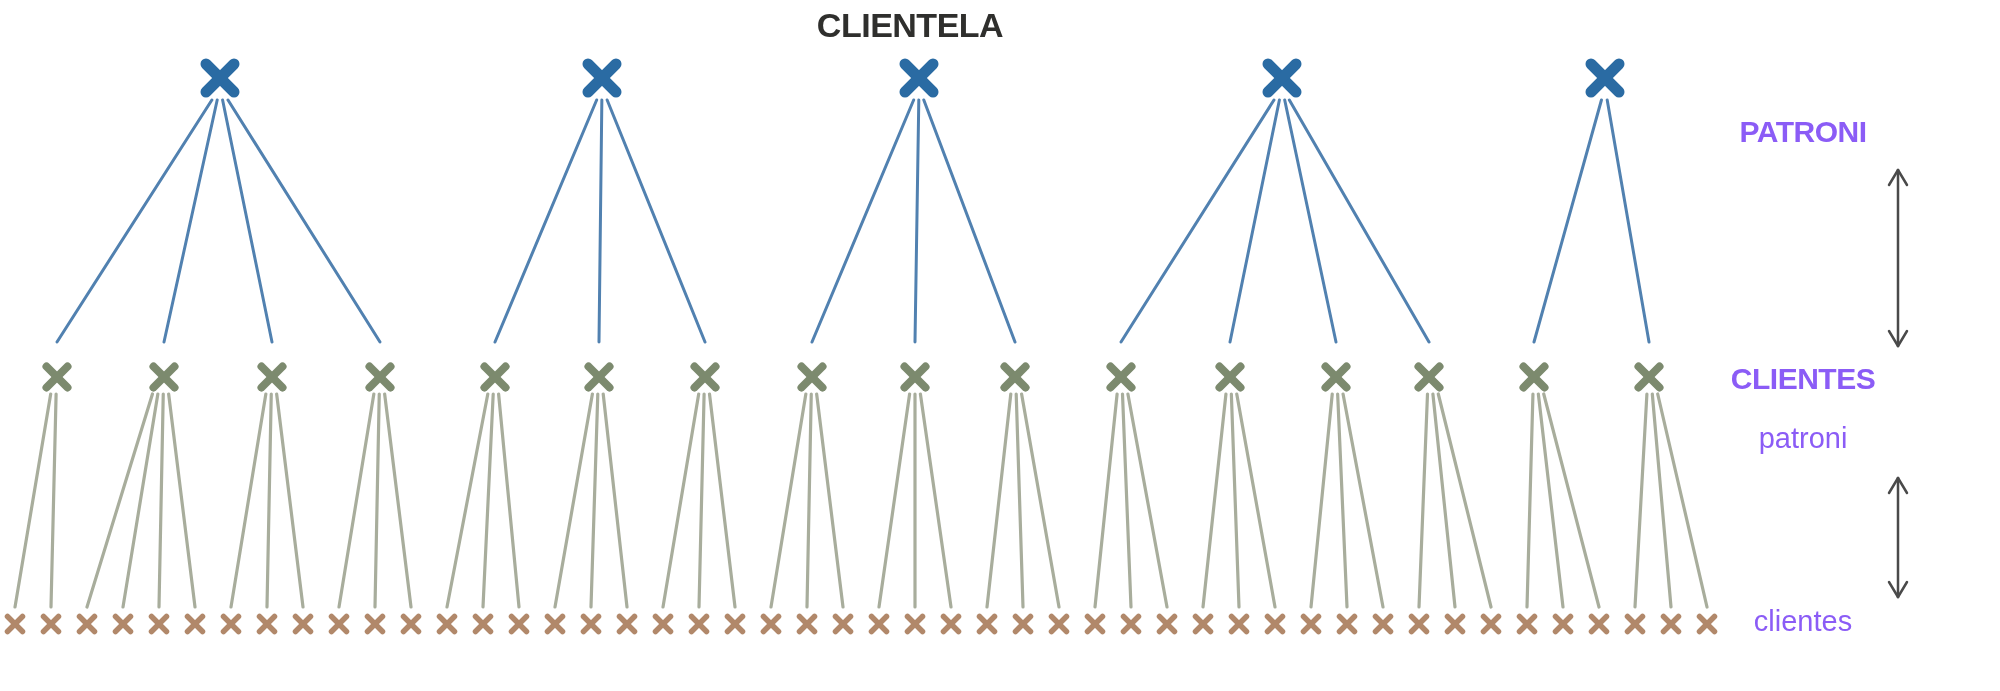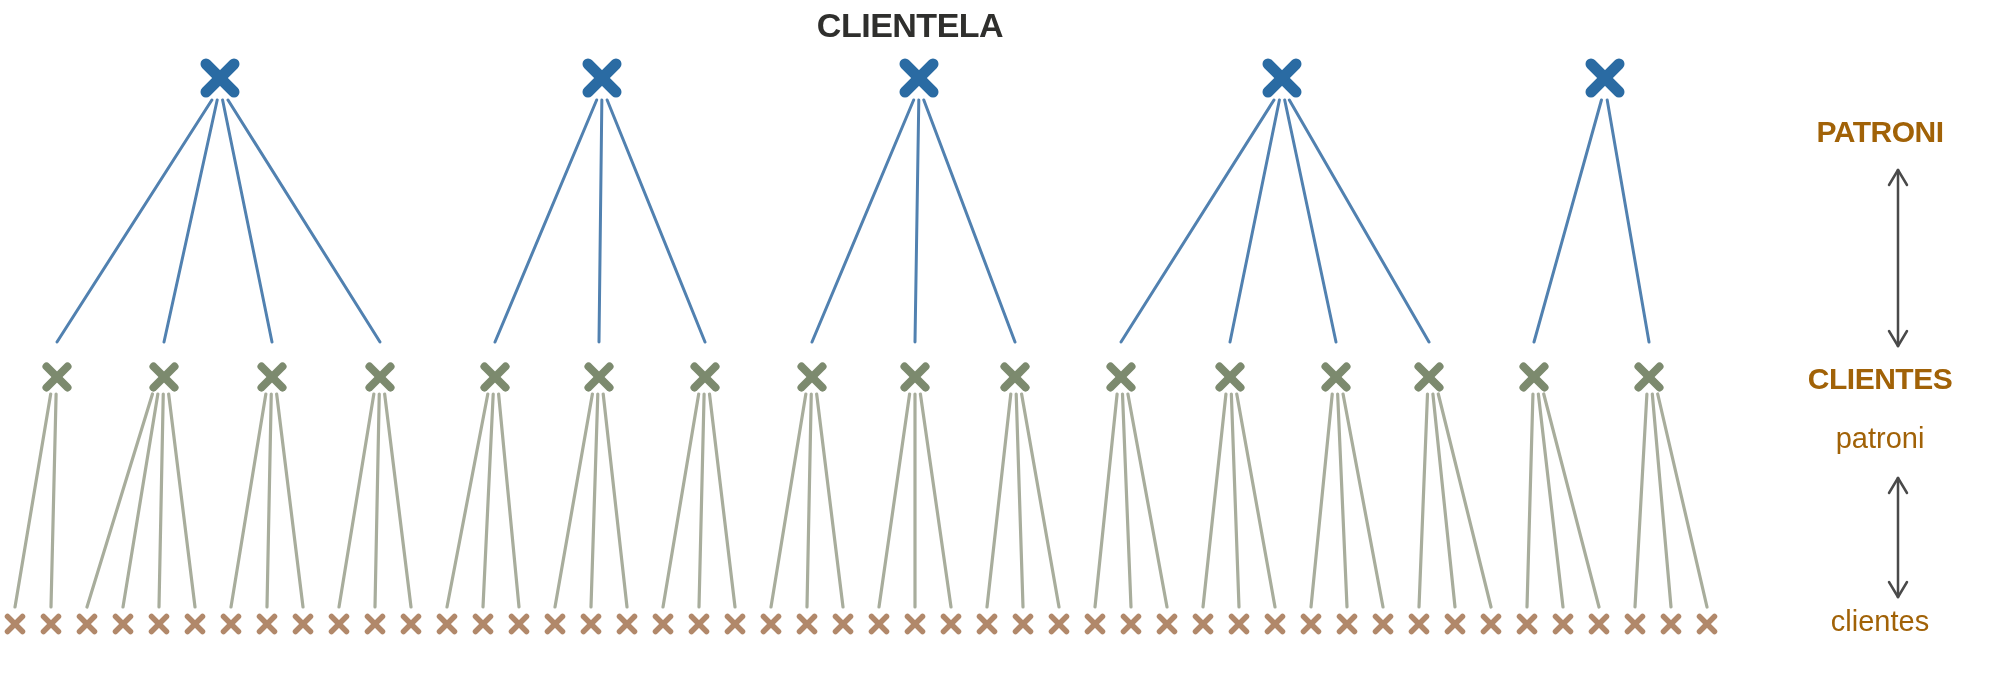--- a/index.html
+++ b/index.html
@@ -19,24 +19,24 @@
     left: 910px;
     transform: translateX(-50%);
     font-size: 34px;
     font-weight: bold;
     letter-spacing: -0.5px;
     color: #2f2f2d;
     white-space: nowrap;
   }
   .side-label {
     position: absolute;
-    left: 1780px;
+    left: 1703px;
     width: 200px;
     text-align: center;
-    color: #a16207;
+    color: #8b5cf6;
     white-space: nowrap;
   }
   .side-label.caps { font-weight: bold; font-size: 30px; letter-spacing: -0.5px; }
   .side-label.lower { font-weight: normal; font-size: 29px; }
   #label-patroni-upper  { top: 115px; }
   #label-clientes-upper { top: 362px; }
   #label-patroni-lower  { top: 422px; }
   #label-clientes-lower { top: 605px; }
 </style>
 </head>

